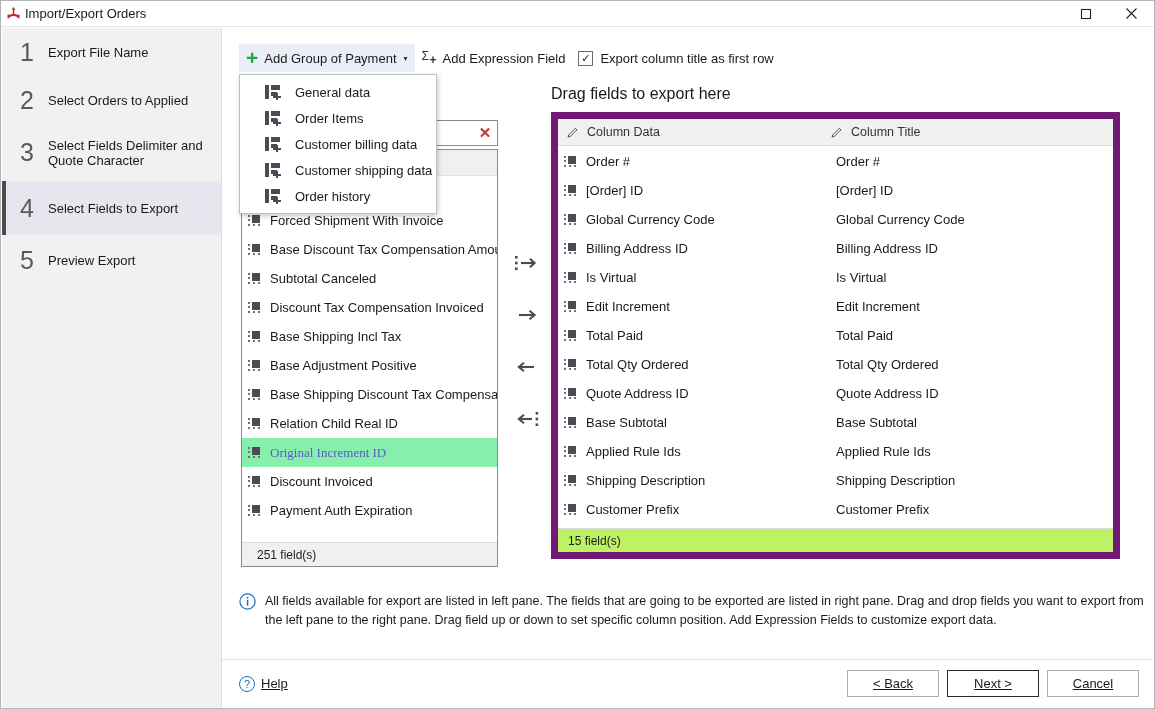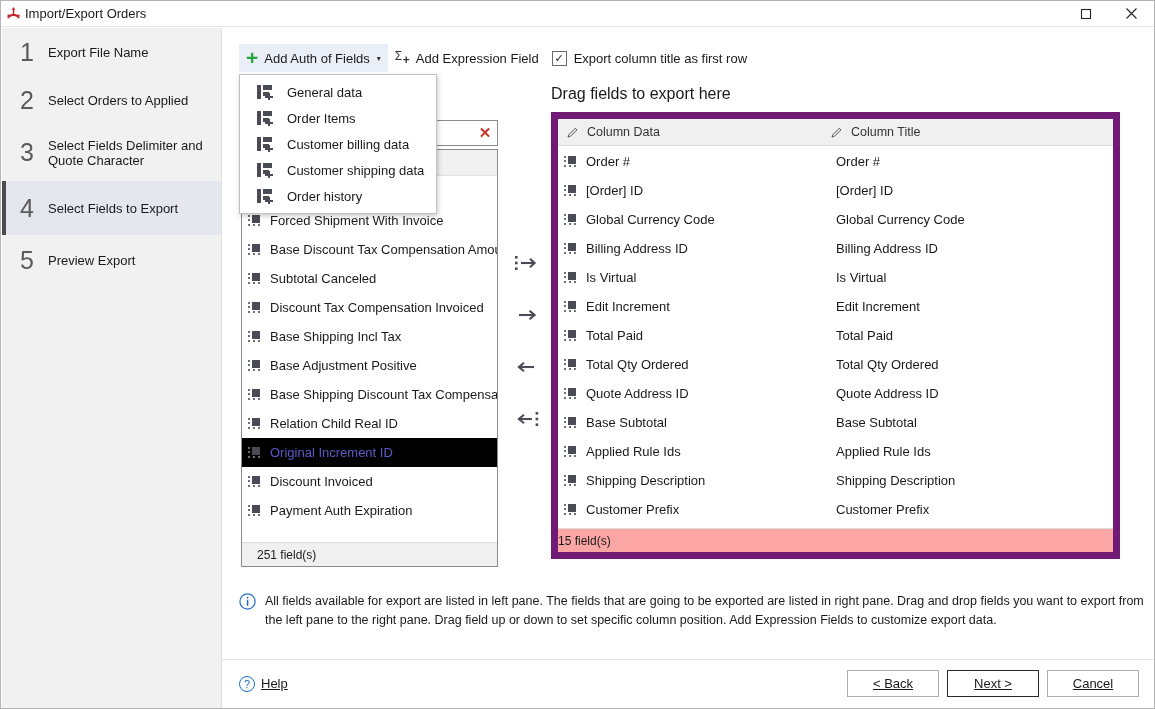--- a/index.html
+++ b/index.html
@@ -136,21 +136,21 @@
     border-bottom: 1px solid #e2e2e2;
   }
   .lp-list {
     position: absolute; top: 27px; left: 0; right: 0; bottom: 24px;
     overflow: hidden;
   }
   .lp-row {
     height: 29px; display: flex; align-items: center;
     padding-left: 6px; white-space: nowrap;
   }
-  .lp-row.selected { background: #000000; }
+  .lp-row.selected { background: #86efac; font-family: Liberation Serif, serif; }
   .lp-row.selected .lp-text { color: #5a5ac8; }
   .lp-text { font-size: 13px; color: #1a1a1a; }
   .lp-footer {
     position: absolute; left: 0; right: 0; bottom: 0;
     height: 24px; background: #f0f0f0;
     border-top: 1px solid #dddddd;
     display: flex; align-items: center;
     padding-left: 15px; font-size: 12px; color: #1a1a1a;
   }
 
@@ -179,21 +179,21 @@
   }
   .grpicon .bar { position: absolute; left: 0; top: 0; width: 4px; height: 14px; background: #4b4b55; }
   .grpicon .b1 { position: absolute; left: 6px; top: 0; width: 9px; height: 5px; background: #4b4b55; }
   .grpicon .b2 { position: absolute; left: 6px; top: 7px; width: 6px; height: 4px; background: #4b4b55; }
   .grpicon .pl-v { position: absolute; left: 11px; top: 8px; width: 2px; height: 7px; background: #4b4b55; }
   .grpicon .pl-h { position: absolute; left: 8px; top: 11px; width: 8px; height: 2px; background: #4b4b55; }
 
   
   .menu {
     position: absolute; top: 73px; left: 238px;
-    width: 198px; padding: 4px 8px;
+    width: 198px; padding: 4px 16px;
     background: #ffffff;
     border: 1px solid #c0c0c0;
     box-shadow: 1px 2px 5px rgba(0,0,0,0.22);
     z-index: 40;
   }
   .menu-item {
     height: 26px; display: flex; align-items: center;
     padding-left: 9px; font-size: 13px; color: #1a1a1a;
     white-space: nowrap;
   }
@@ -241,24 +241,24 @@
     overflow: hidden;
   }
   .rp-row {
     height: 29px; display: flex; align-items: center;
     padding-left: 6px; white-space: nowrap;
   }
   .rp-row .c1 { width: 268px; display: flex; align-items: center; }
   .rp-row .c2 { padding-left: 4px; font-size: 13px; color: #1a1a1a; }
   .rp-footer {
     position: absolute; left: 0; right: 0; bottom: 0;
-    height: 24px; background: #fca5a5;
+    height: 24px; background: #bef264;
     border-top: 1px solid #dddddd;
     display: flex; align-items: center;
-    padding-left: 0; font-size: 12px; color: #1a1a1a;
+    padding-left: 10px; font-size: 12px; color: #1a1a1a;
   }
 
   
   .infobar {
     position: absolute; top: 591px; left: 238px;
     width: 905px;
     display: flex; align-items: flex-start;
   }
   .info-icon {
     width: 18px; height: 18px; flex: 0 0 18px;
@@ -346,21 +346,21 @@
     </div>
     <div class="step" style="height:50px">
       <span class="num">5</span>
       <span class="lbl">Preview Export</span>
     </div>
   </div>
 
   <div class="toolbar">
     <div class="tb-item highlight">
       <span class="plus-icon">+</span>
-      <span>Add Auth of Fields</span>
+      <span>Add Group of Payment</span>
       <span class="caret">▾</span>
     </div>
     <div class="tb-item">
       <span class="sigma-icon">
         <span class="s">Σ</span>
           <span class="p">+</span>
       </span>
       <span>Add Expression Field</span>
     </div>
     <div class="cb-wrap">

